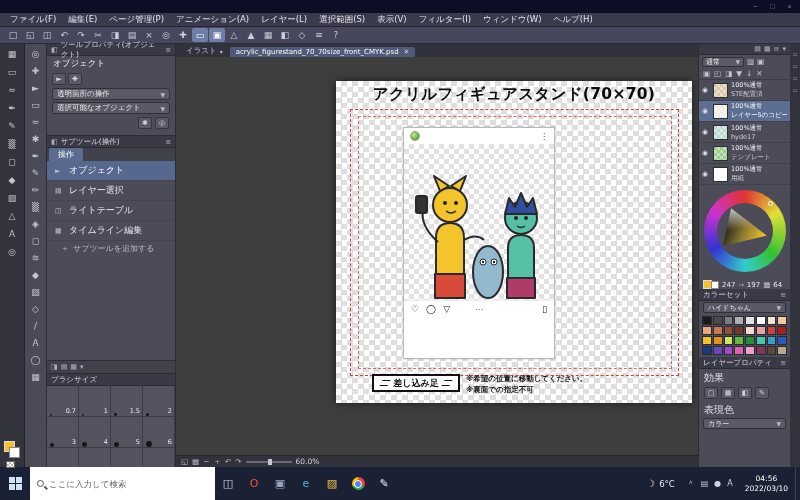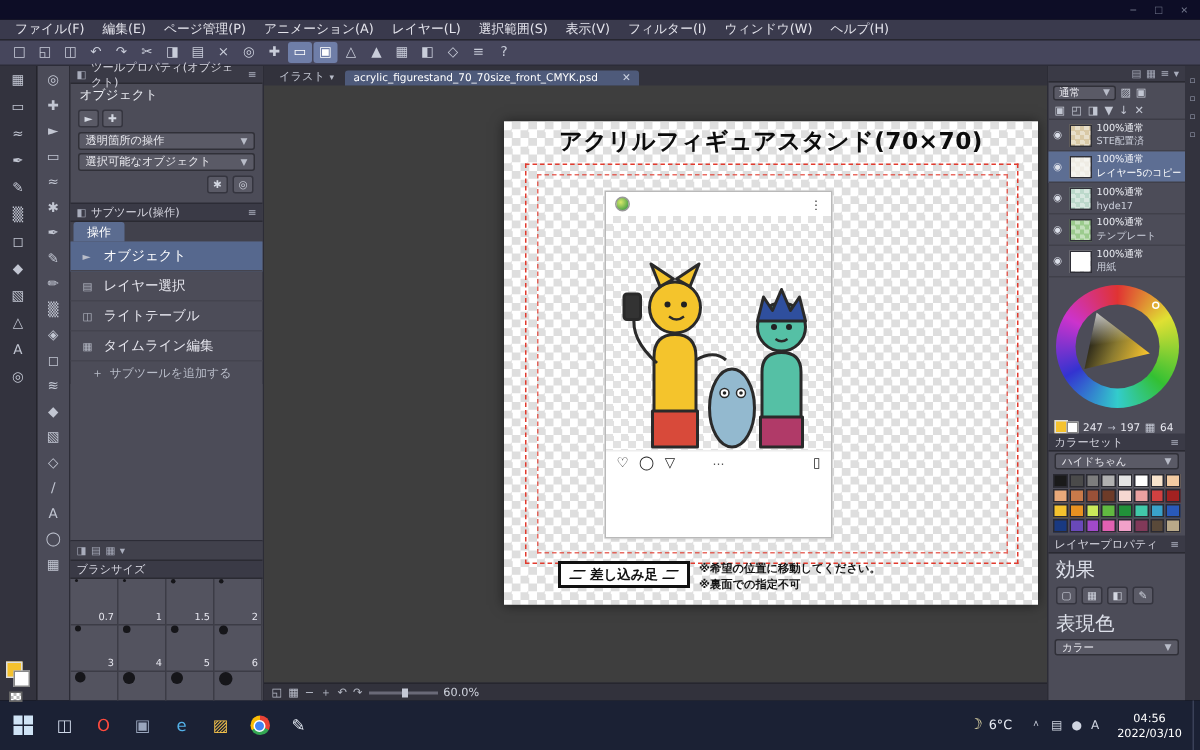--- a/index.html
+++ b/index.html
@@ -66,29 +66,29 @@
 .st-item.selected{background:#56688e;color:#fff}
 .st-add{height:15px;display:flex;align-items:center;gap:4px;padding-left:14px;
   font-size:8px;color:#b9bdc9}
 .st-filler{flex:1;background:#4c4c58}
 
 .brushpanel{height:106px;flex:none;display:flex;flex-direction:column}
 .bp-iconrow{height:13px;background:#41414c;display:flex;align-items:center;gap:3px;
   padding:0 4px;border-bottom:1px solid #2a2a32;flex:none}
 .brush-grid{display:grid;grid-template-columns:repeat(4,1fr);flex:1;overflow:hidden;background:#53535f}
 .brush-cell{position:relative;border-right:1px solid #3c3c46;border-bottom:1px solid #3c3c46;
-  display:flex;align-items:flex-start;padding-left:3px;height:31px}
+  display:flex;align-items:flex-end;padding-left:3px;height:31px}
 .brush-dot{background:#16161a;border-radius:50%;width:4px;height:4px}
 .brush-num{position:absolute;right:2px;bottom:1px;font-size:6.5px;color:#e8e8f0}
 
 
 .canvas-area{flex:1;display:flex;flex-direction:column;min-width:0;background:#3e3e3e}
 .doctabs{height:13px;background:#32323c;display:flex;align-items:flex-end;padding-left:3px;flex:none}
 .nav-tab{font-size:7.5px;color:#c2c6d2;padding:1px 7px;display:flex;gap:3px;align-items:center}
-.doc-tab{background:#4e5a7a;color:#fff;font-size:7px;padding:1px 6px;display:flex;gap:16px;
+.doc-tab{background:#4e5a7a;color:#fff;font-size:7px;padding:1px 6px;display:flex;gap:5px;
   align-items:flex-end;border-radius:2px 2px 0 0;max-width:220px;white-space:nowrap;overflow:hidden}
 .doc-close{font-size:7px;color:#cdd3e2}
 .viewport{flex:1;position:relative;overflow:hidden}
 .doc{position:absolute;right:6px;top:24px;width:356px;height:322px;
   background:#fff;box-shadow:0 0 8px rgba(0,0,0,.55);
   background-image:conic-gradient(#dedede 25%,#fff 0 50%,#dedede 0 75%,#fff 0);background-size:11px 11px}
 .doc-title{position:absolute;top:3px;left:0;right:0;text-align:center;font-size:15.5px;
   font-weight:bold;color:#0c0c0c;letter-spacing:.3px}
 .cutline-outer{position:absolute;left:14px;top:28px;right:13px;bottom:27px;border:1.5px dashed #e23b2e}
 .cutline-inner{position:absolute;left:22px;top:35px;right:20px;bottom:34px;border:1px dashed rgba(226,59,46,.75)}
@@ -157,21 +157,21 @@
   border-radius:50%}
 .values-row{height:12px;display:flex;align-items:flex-end;gap:3px;padding:0 4px;flex:none}
 .val-swatch-main{width:9px;height:9px;border:1px solid #ddd}
 .val-swatch-sub{width:8px;height:8px;border:1px solid #888;margin-left:-4px;margin-top:4px}
 .val-num{font-size:7px;color:#e8e8f0}
 .val-arrow{font-size:6.5px;color:#b8bcc8}
 .set-dd{height:11px;margin:1px 4px;background:#5a5a66;border:1px solid #303038;border-radius:2px;
   display:flex;align-items:center;padding:0 4px;font-size:7px;color:#e8e8ee;flex:none}
 .swatch-grid{display:grid;grid-template-columns:repeat(8,1fr);gap:1px;padding:2px 3px;flex:none}
 .swatch{height:9px;border:1px solid #2a2a32}
-.lp-label{font-size:13px;color:#dde0ea;padding:2px 5px 0 5px}
+.lp-label{font-size:10px;color:#dde0ea;padding:2px 5px 0 5px}
 .effect-icons{display:flex;gap:3px;padding:2px 5px}
 .rp-filler{flex:1}
 
 
 .dockstrip{width:10px;background:#33333e;display:flex;flex-direction:column;align-items:center;
   gap:5px;padding-top:6px;flex:none}
 .dock-icon{font-size:6px;color:#9aa0b2}
 
 
 .taskbar{height:33px;background:#1b2134;display:flex;align-items:stretch;flex:none}
@@ -861,20 +861,24 @@
 
   <div class="taskbar">
     <div class="start-btn">
       <div class="win-logo">
           <span></span>
           <span></span>
           <span></span>
           <span></span>
         </div>
     </div>
+    <div class="search-box">
+      <span class="mag"></span>
+      <input class="search-input" placeholder="ここに入力して検索" style="">
+    </div>
     <div class="tb-apps">
 
         <div class="app-btn">
           <span style="color: rgb(207, 216, 232);">◫</span>
         </div>
 
         <div class="app-btn">
           <span style="color: rgb(255, 75, 62);">O</span>
         </div>
 

